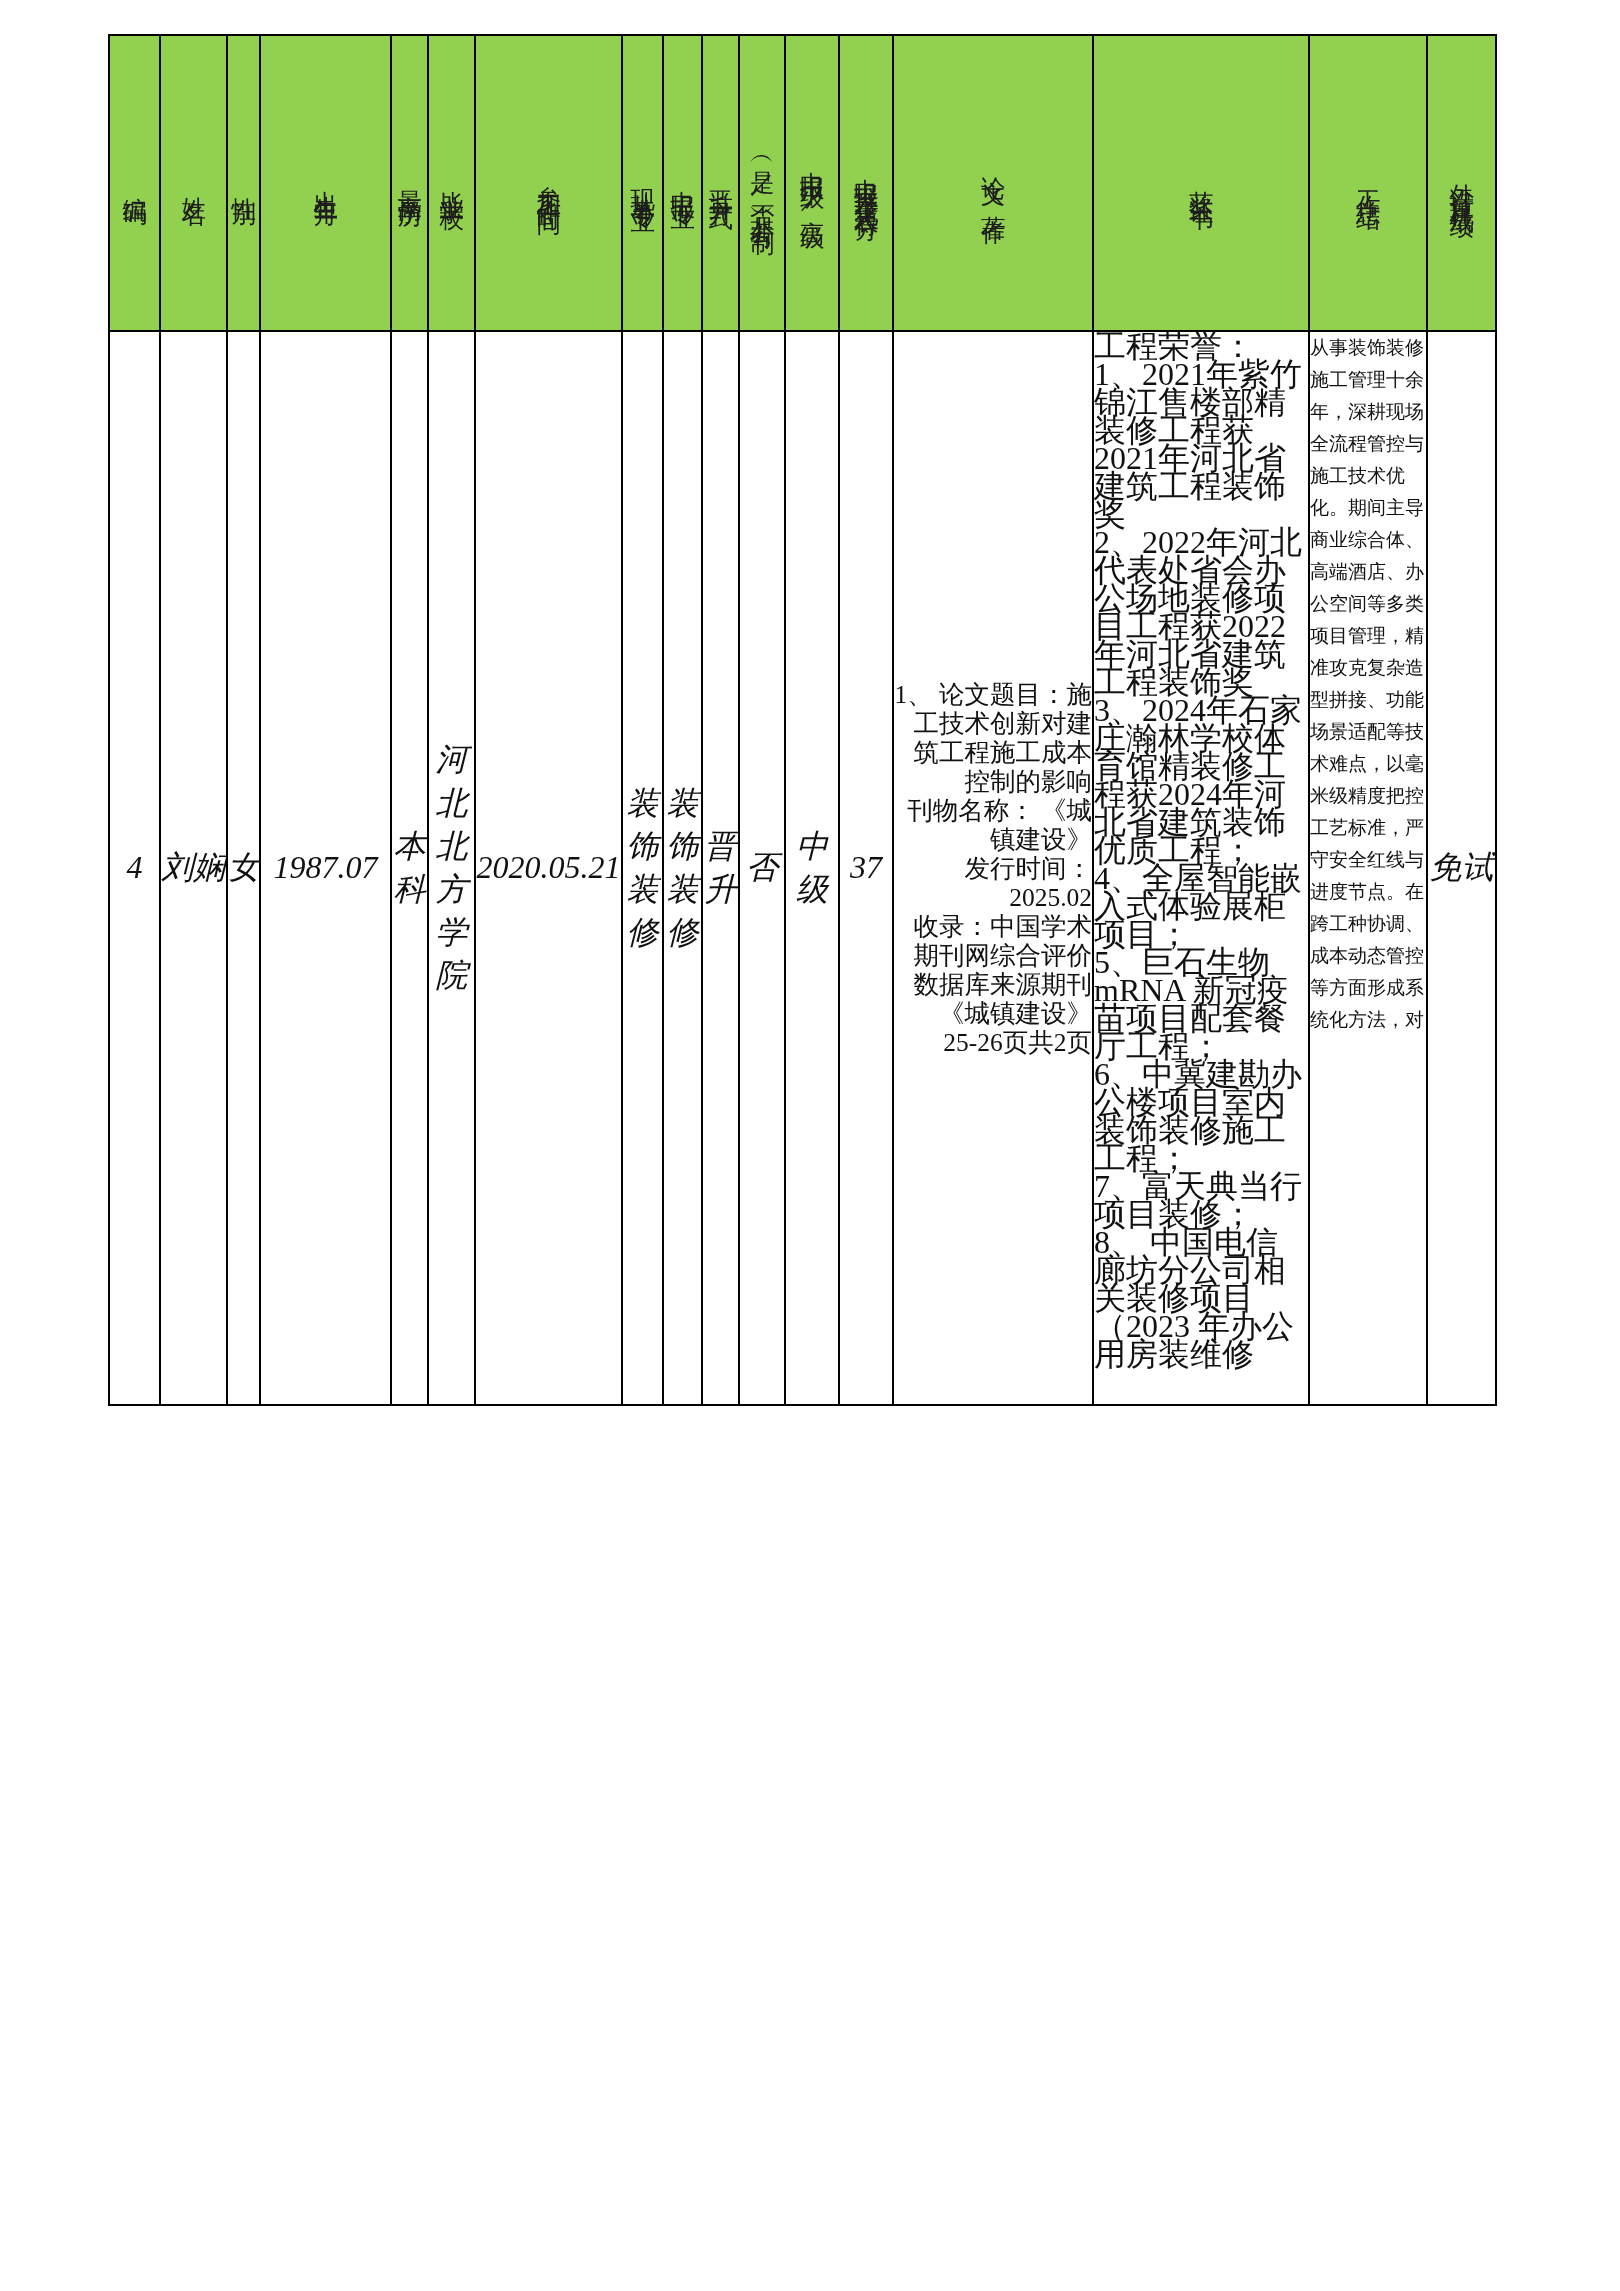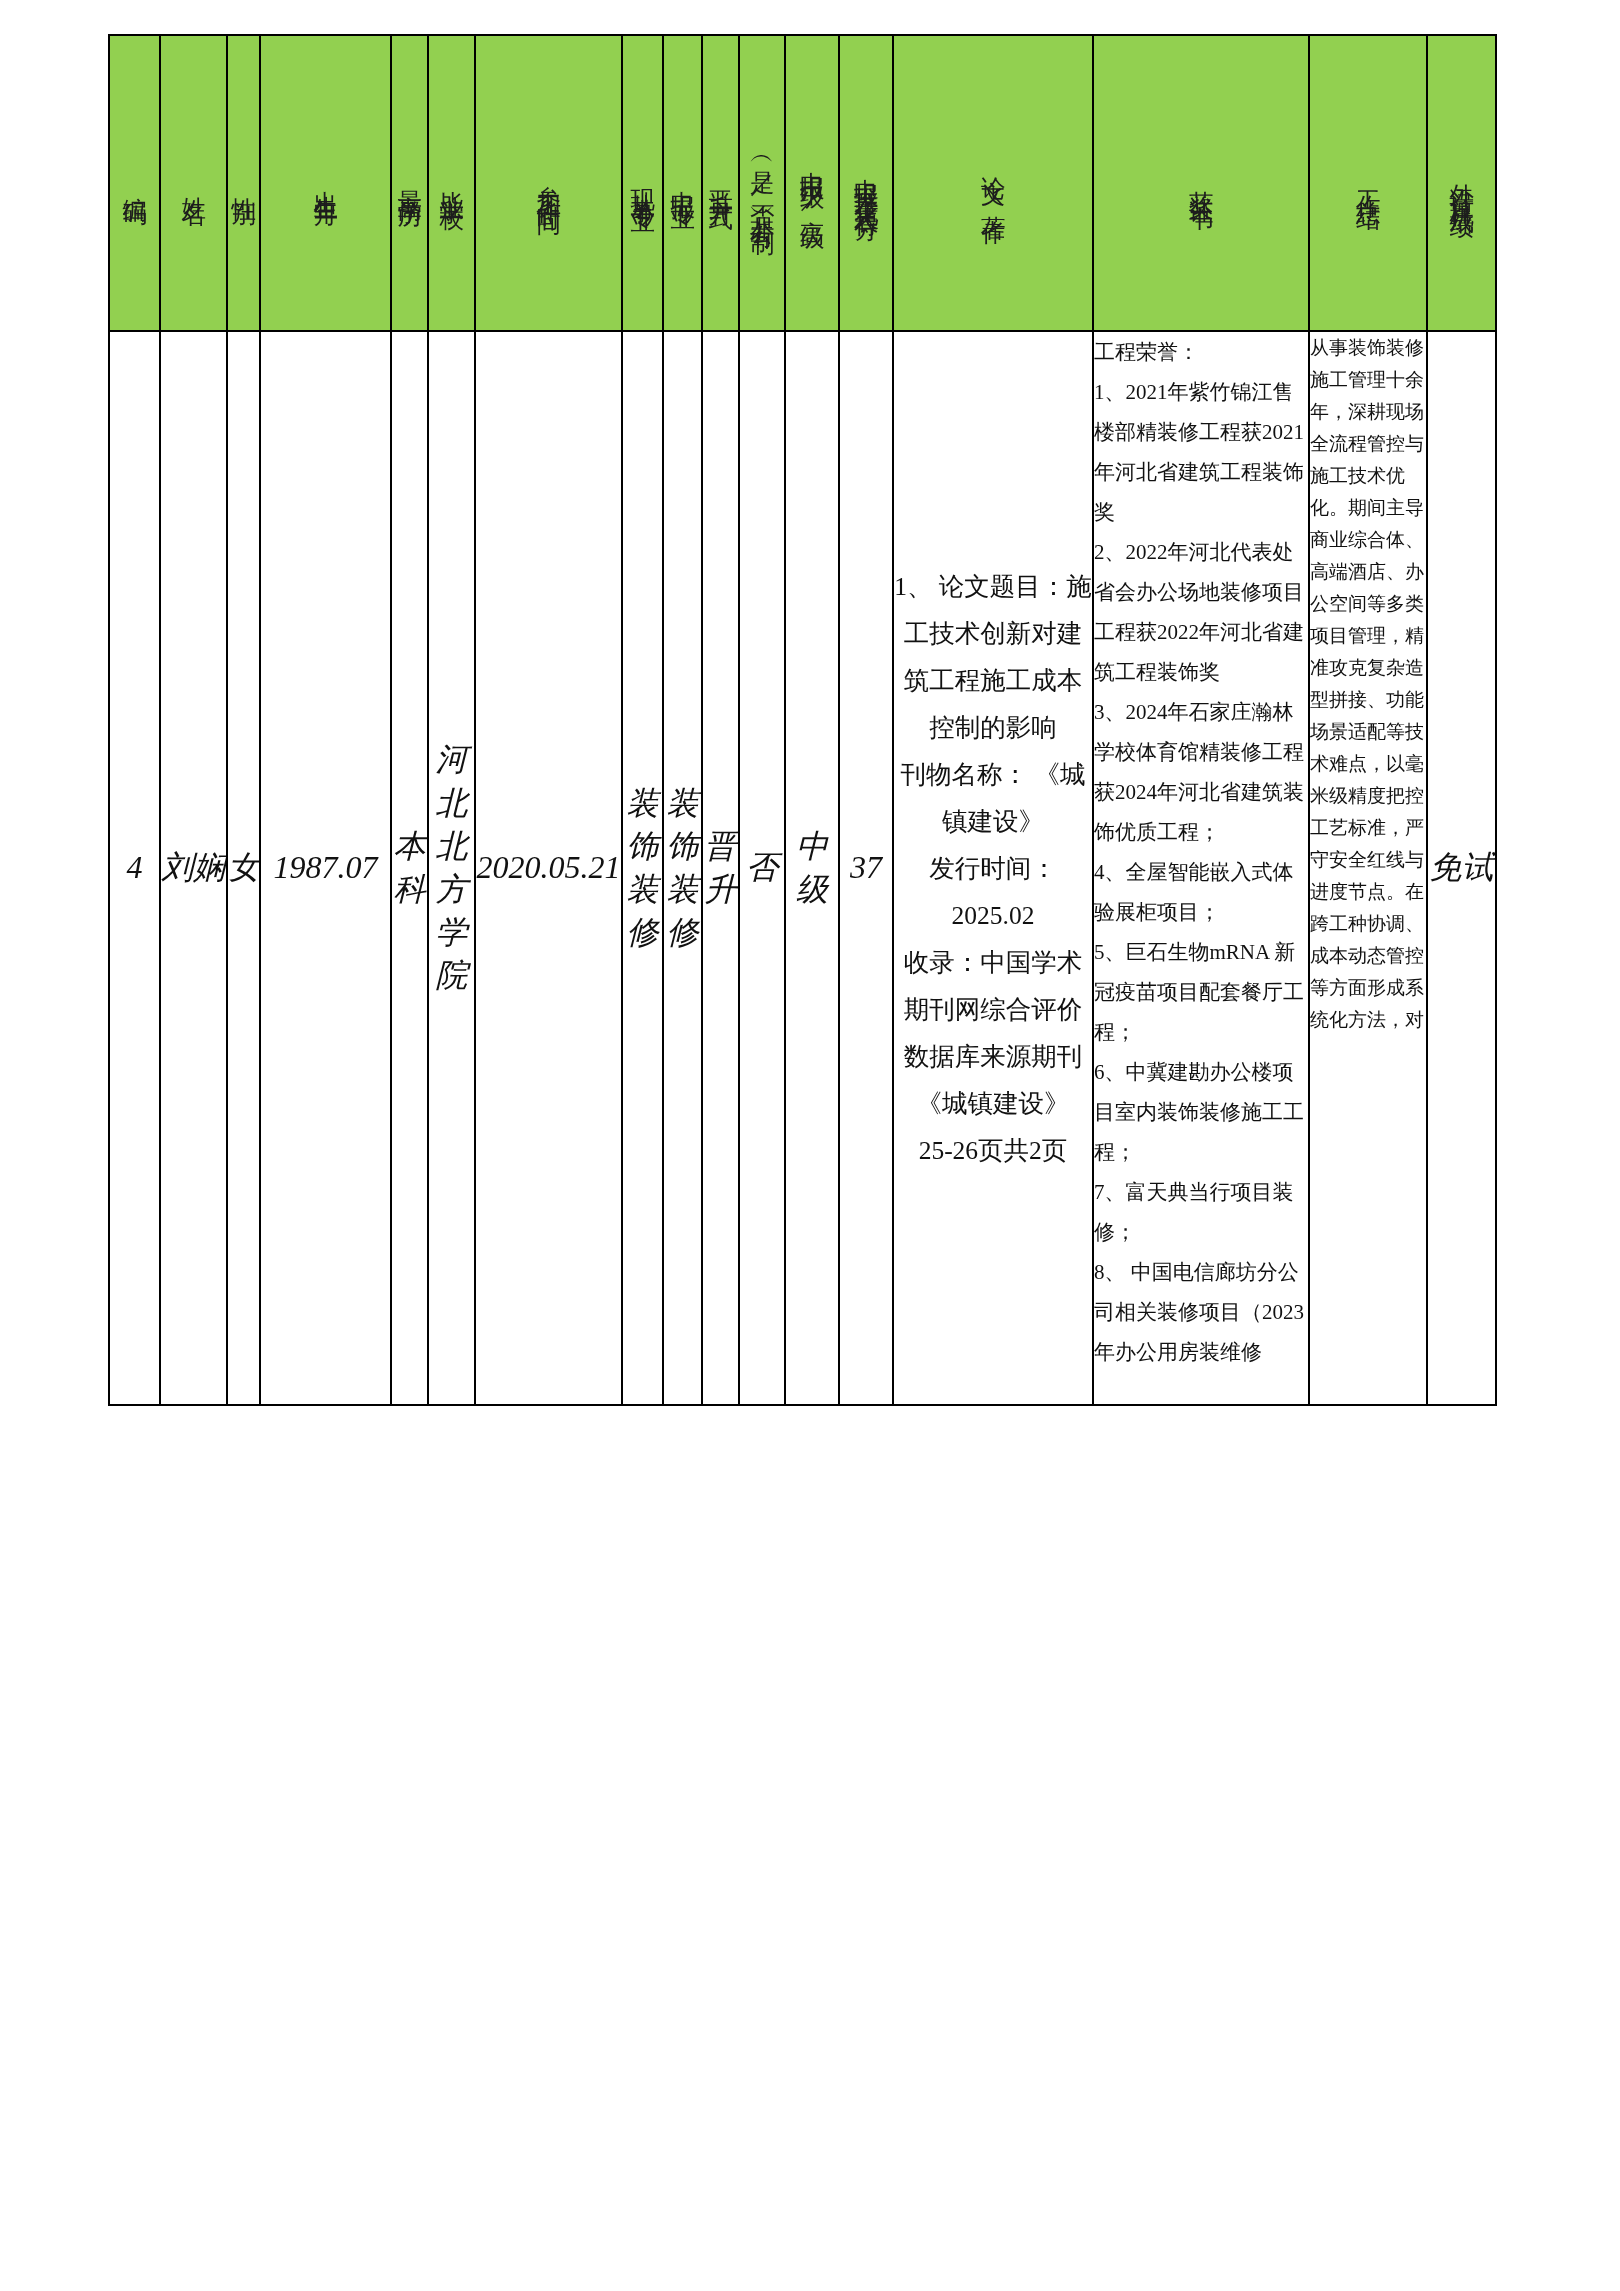--- a/index.html
+++ b/index.html
@@ -37,29 +37,29 @@
   }
   
   tr.datarow td{height:1072px;}
   td.c-mid{
     vertical-align:middle;text-align:center;
     font-size:32px;line-height:1.35;font-style:italic;
   }
   td.c-name{padding:0 7.8px;}
   td.c-date{white-space:nowrap;margin-top:10px;}
   td.c-papers{
-    vertical-align:middle;text-align:center;
-    font-size:25.5px;line-height:47px;
+    vertical-align:middle;text-align:right;
+    font-size:25.5px;line-height:29px;
     padding:0 3.9px;
     white-space:pre-wrap;
     overflow-wrap:break-word;
   }
   td.c-long{
     vertical-align:top;text-align:left;
-    font-size:21px;line-height:40px;
+    font-size:32px;line-height:28px;
     padding:0 2.9px;
     white-space:pre-wrap;
     overflow-wrap:break-word;
   }
   td.c-summary{
     vertical-align:top;text-align:left;
     font-size:19px;line-height:32px;
     padding:0 2.9px;
     white-space:pre-wrap;
     overflow-wrap:break-word;

